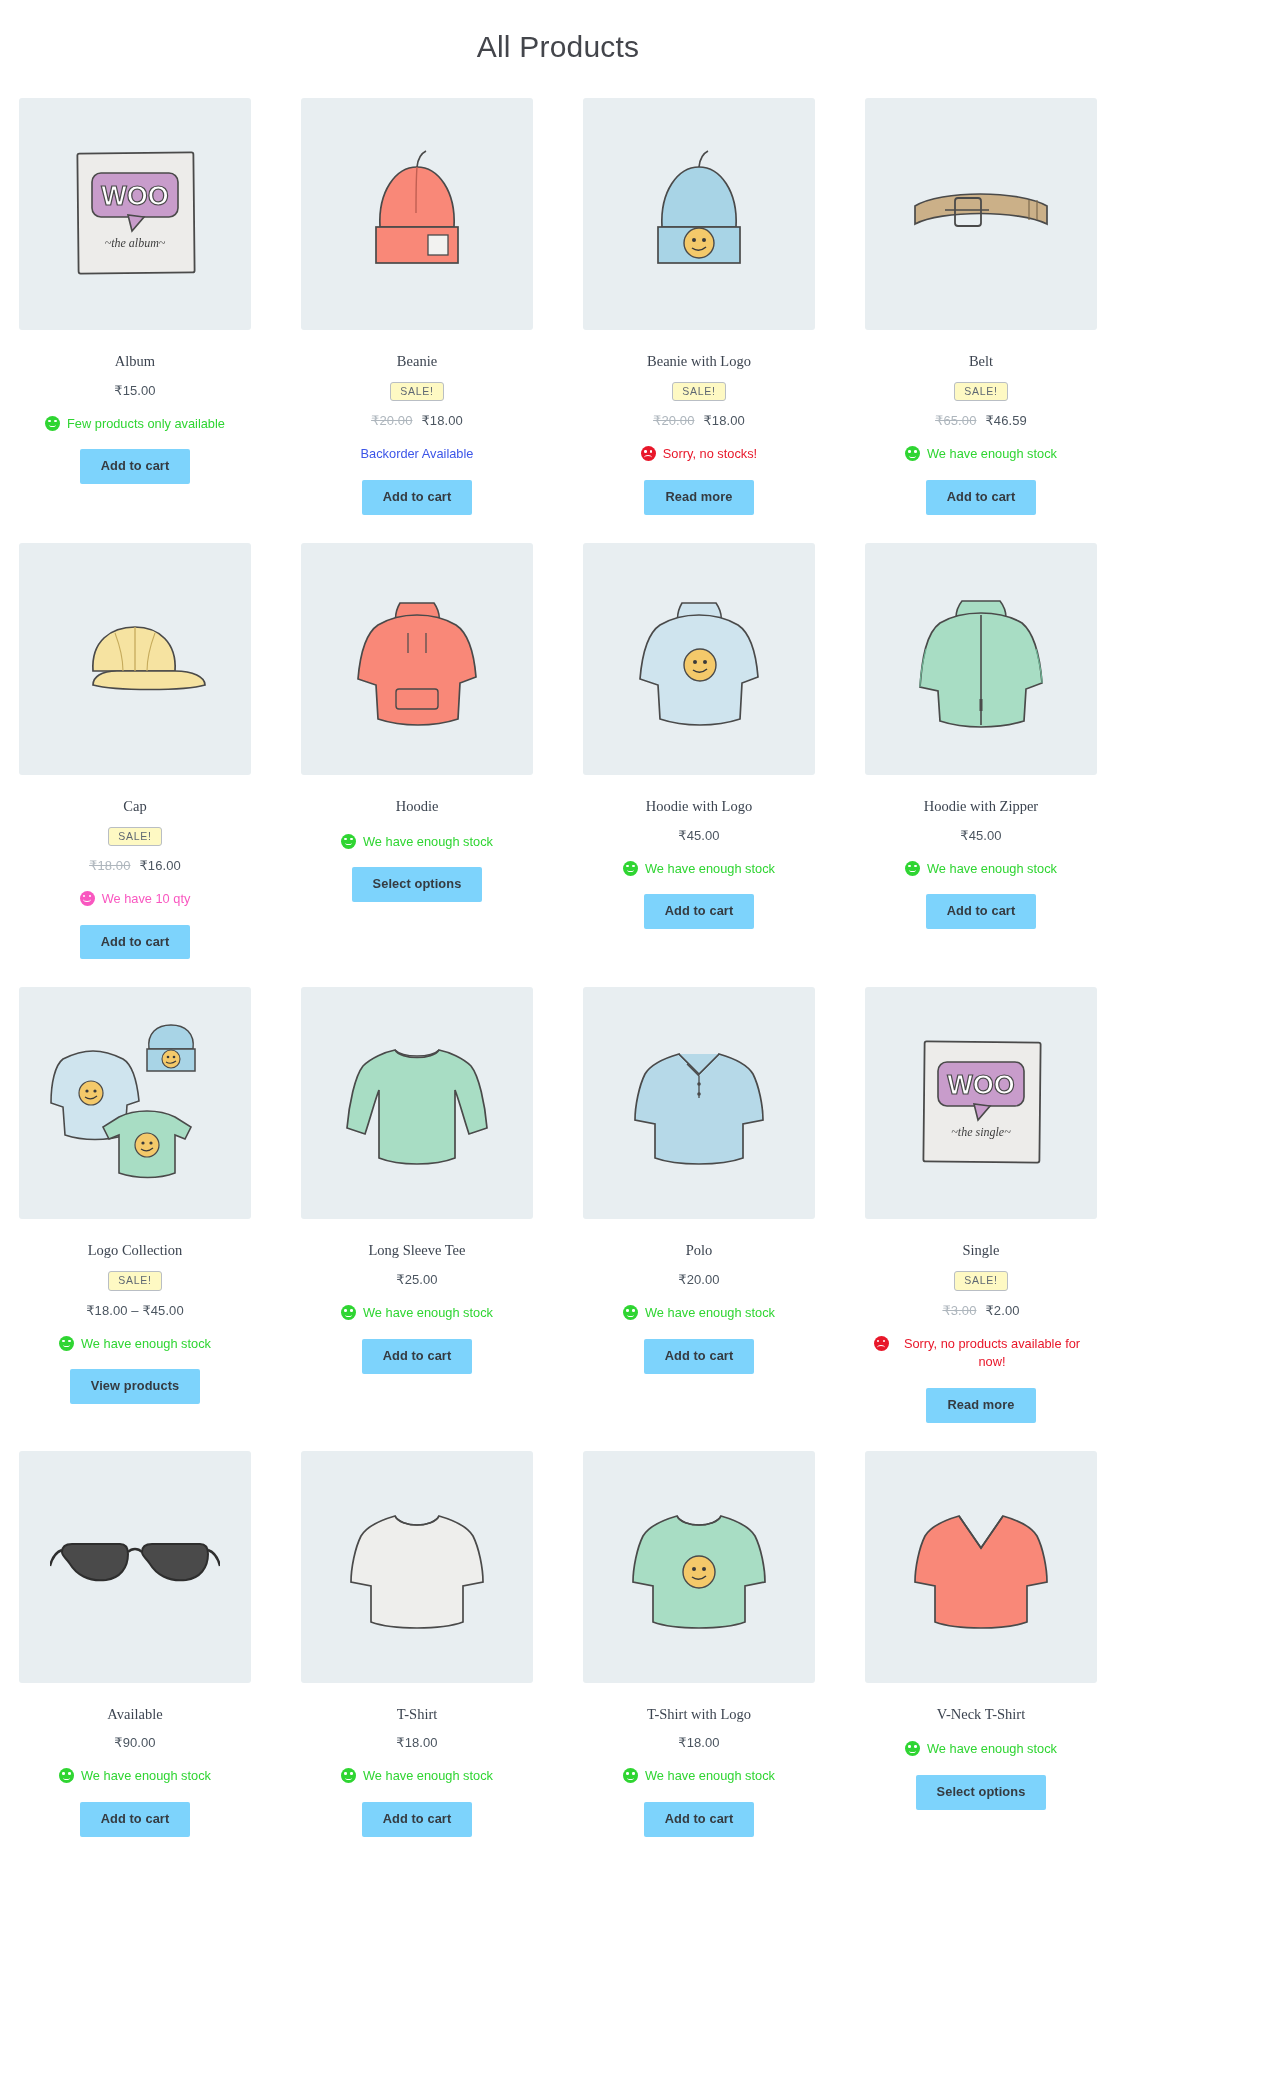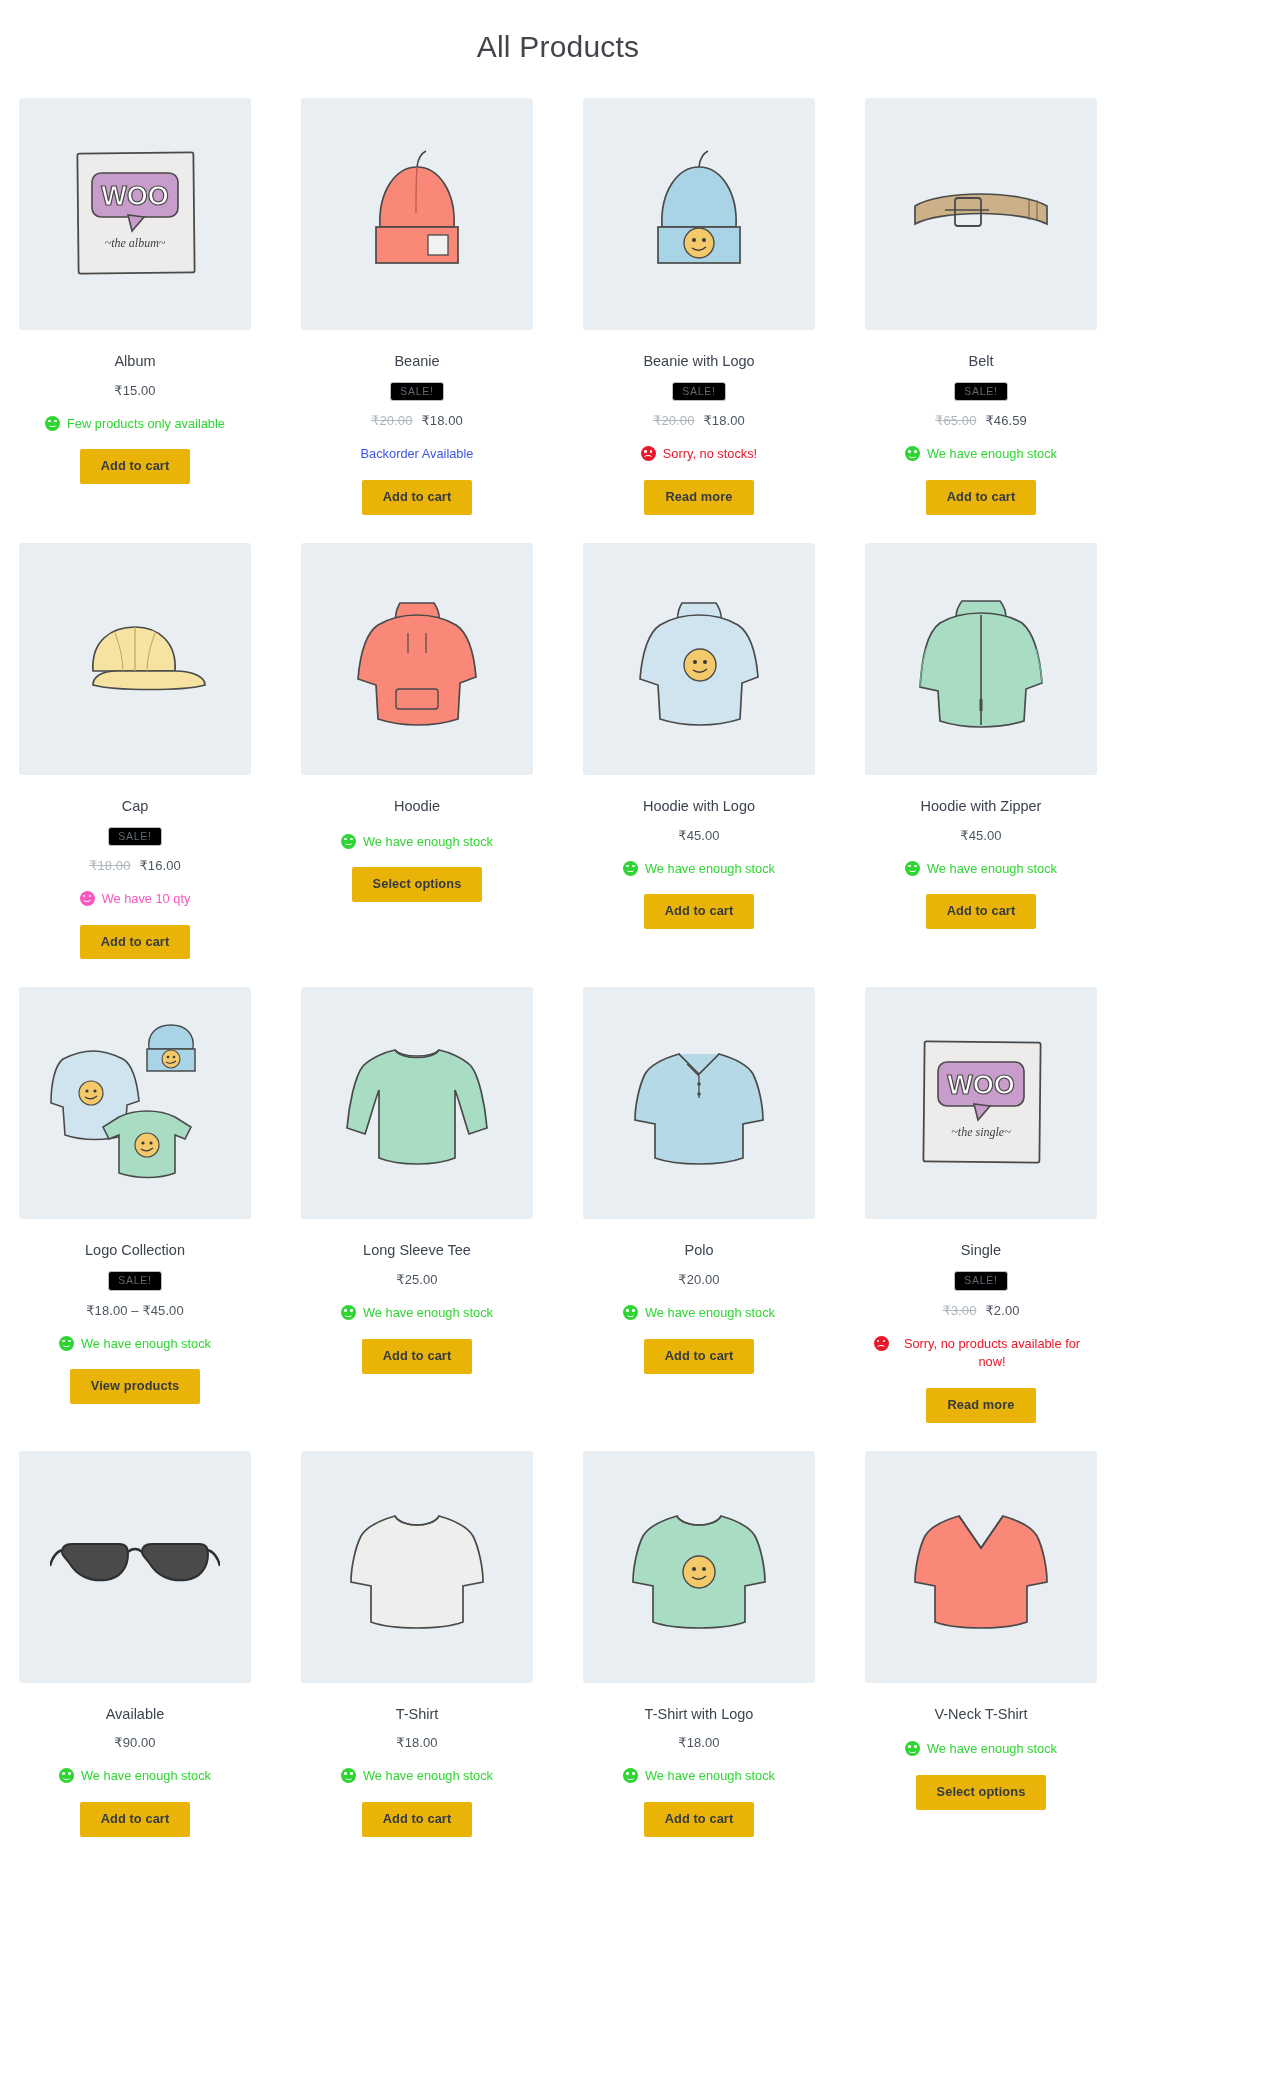--- a/index.html
+++ b/index.html
@@ -51,33 +51,34 @@
     overflow: hidden;
   }
   .thumb svg { display: block; }
 
   .p-title {
     font-size: 14.5px;
     font-weight: 400;
     color: #3c4450;
     margin-top: 22px;
     line-height: 1.3;
+    font-family: Liberation Serif, serif;
   }
 
   .sale-badge {
     display: inline-block;
     margin-top: 11px;
     border: 1px solid #b9bec4;
     border-radius: 3px;
     padding: 3px 9px 4px 9px;
     font-size: 10.5px;
     letter-spacing: .7px;
     color: #5f6873;
     font-weight: 400;
-    background: #000000;
+    background: #fef9c3;
     line-height: 1;
   }
 
   .price {
     margin-top: 12px;
     font-size: 13px;
     color: #6d7781;
     letter-spacing: .1px;
   }
   .price .old {
@@ -126,21 +127,21 @@
     bottom: 2.6px;
     border-bottom: none;
     border-top: 1.6px solid #fff;
     border-radius: 60% 60% 0 0 / 100% 100% 0 0;
   }
   .stock.plain { gap: 0; }
 
   .btn {
     margin-top: 16px;
     display: inline-block;
-    background: #eab308;
+    background: #7dd3fc;
     color: #353b41;
     border: none;
     border-radius: 2px;
     padding: 11px 21px;
     font-size: 12.8px;
     font-weight: 700;
     letter-spacing: .1px;
     cursor: pointer;
     font-family: "Liberation Sans", sans-serif;
     line-height: 1;

